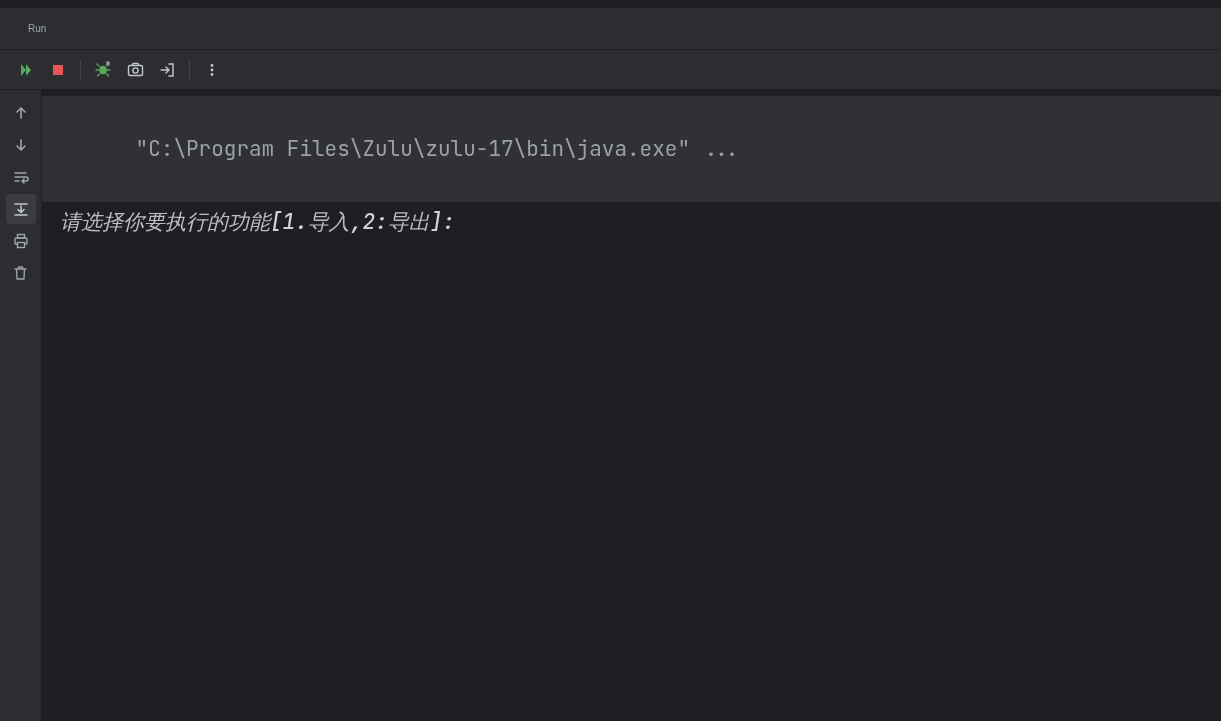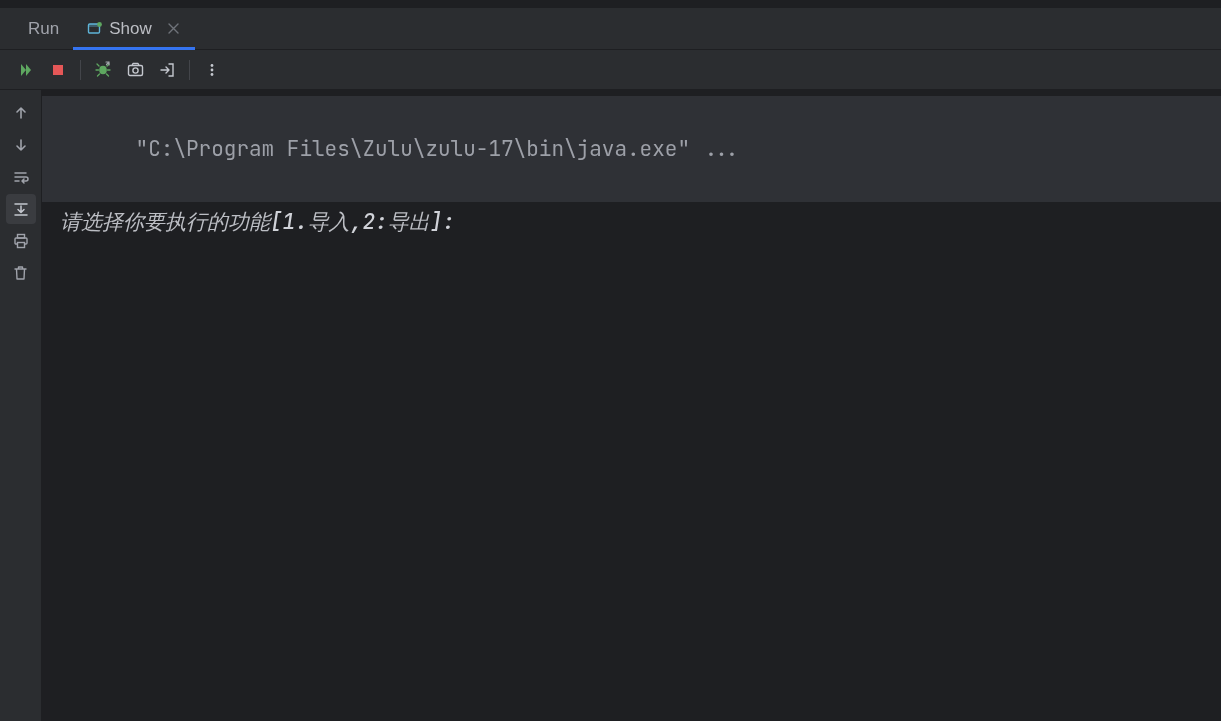--- a/index.html
+++ b/index.html
@@ -31,21 +31,21 @@
       border-bottom: 1px solid #1e1f22;
       gap: 0;
     }
     .tab {
       display: flex;
       align-items: center;
       height: 42px;
       padding: 0 14px;
       cursor: pointer;
       color: #a0a3ab;
-      font-size: 17px;
+      font-size: 10px;
       gap: 6px;
       justify-content: flex-end;
     }
     .tab.active {
       border-bottom: 3px solid #3574f0;
       color: #bcbec4;
       padding-top: 3px;
     }
     .tab-icon {
       display: flex;
@@ -142,35 +142,20 @@
   </style>
 </head>
 <body>
 
 <div class="top-strip"></div>
 
 <div class="tab-bar">
   <div class="tab">
     <span>Run</span>
   </div>
-  <div class="tab active">
-    <span class="tab-icon">
-      <svg width="16" height="16" viewBox="0 0 16 16">
-        <rect x="1.5" y="3" width="11" height="9" rx="1.2" fill="none" stroke="#5fb4d8" stroke-width="1.4"></rect>
-        <rect x="1.5" y="3" width="11" height="3" fill="#5fb4d8" opacity="0.35"></rect>
-        <circle cx="12.5" cy="3.5" r="2.4" fill="#5ea760"></circle>
-      </svg>
-    </span>
-    <span>Show</span>
-    <span class="tab-close">
-      <svg width="11" height="11" viewBox="0 0 11 11">
-        <path d="M1 1 L10 10 M10 1 L1 10" stroke="#6f737a" stroke-width="1.4" stroke-linecap="round"></path>
-      </svg>
-    </span>
-  </div>
 </div>
 
 <div class="toolbar">
   <div class="tool-btn">
     <svg width="16" height="16" viewBox="0 0 16 16">
       <path d="M3 2 L8 8 L3 14 Z" fill="#5ea760"></path>
       <path d="M8 2 L13 8 L8 14 Z" fill="#5ea760"></path>
     </svg>
   </div>
   <div class="tool-btn">

